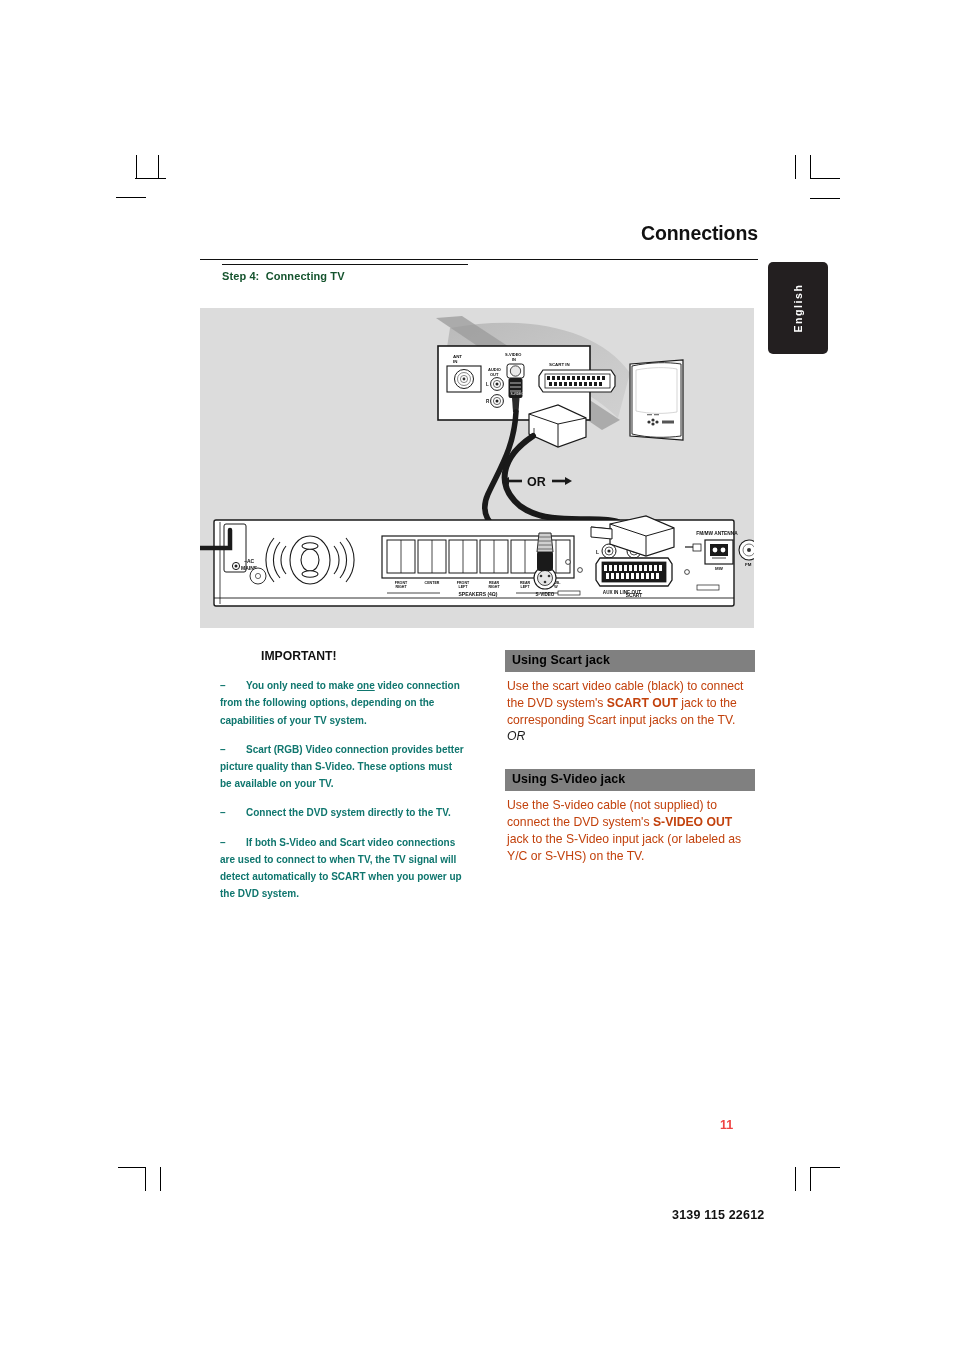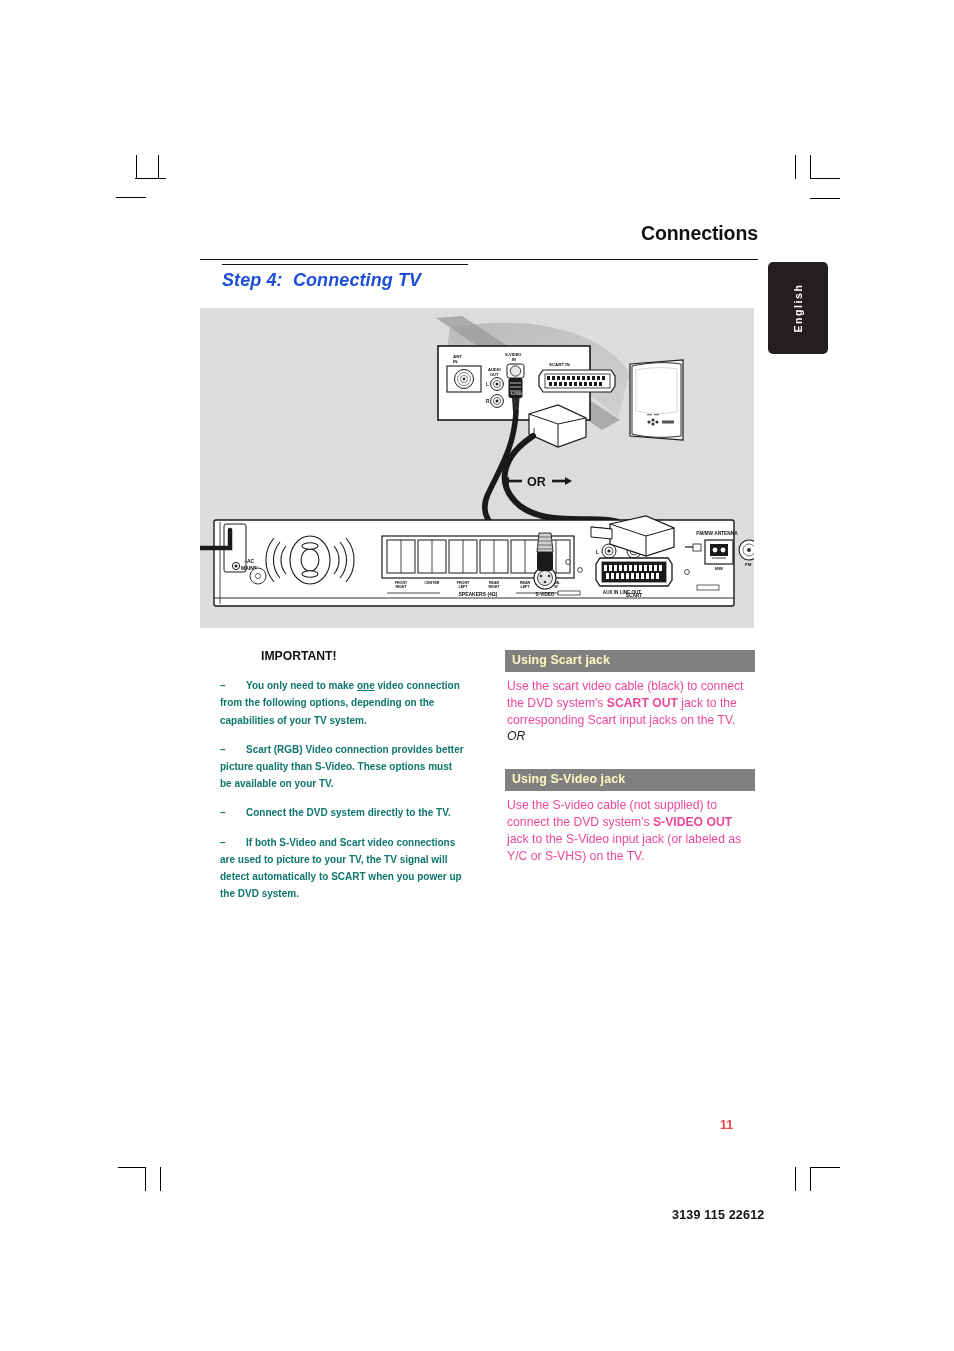--- a/index.html
+++ b/index.html
@@ -54,26 +54,25 @@
     top: 264px;
     width: 246px;
   }
   #step-heading .rule {
     width: 100%;
     height: 1.2px;
     background: #111;
     margin-bottom: 5px;
   }
   #step-heading .label {
-    font-size: 18px;
+    font-size: 11px;
     font-weight: bold;
     letter-spacing: 0.1px;
-    color: #1d4ed8;
+    color: #14532d;
     white-space: pre;
-    font-style: italic;
   }
 
   
   #language-tab {
     position: absolute;
     left: 768px;
     top: 262px;
     width: 60px;
     height: 92px;
     background: #231f20;
@@ -120,30 +119,30 @@
     color: #0f766e;
     line-height: 17.2px;
     text-indent: 0;
     margin-top: 12px;
   }
   .bullet-para .dash { display: inline-block; width: 26px; }
   .bullet-para u { text-decoration: underline; }
 
   .section-bar {
     background: #808080;
-    color: #fef9c3;
+    color: #000000;
     font-size: 12.4px;
     font-weight: bold;
     padding: 3px 7px 4px 7px;
     line-height: 15px;
     letter-spacing: 0.1px;
   }
   .section-body {
     font-size: 12.2px;
-    color: #ec4899;
+    color: #c2410c;
     line-height: 16.8px;
     margin: 6px 0 0 2px;
   }
   .section-body b { font-weight: bold; }
   .or-italic {
     font-size: 12.2px;
     font-style: italic;
     color: #1a1a1a;
     line-height: 16.8px;
     margin: 0 0 0 2px;
@@ -485,21 +484,21 @@
     </g>
   </g>
 </svg>
 </div>
 
 <div class="col" id="col-left">
   <div class="important-title">IMPORTANT!</div>
   <div class="bullet-para"><span class="dash">–</span><span>You only need to make <u>one</u> video connection from the following options, depending on the capabilities of your TV system.</span></div>
   <div class="bullet-para"><span class="dash">–</span><span>Scart (RGB) Video connection provides better picture quality than S-Video. These options must be available on your TV.</span></div>
   <div class="bullet-para"><span class="dash">–</span><span>Connect the DVD system directly to the TV.</span></div>
-  <div class="bullet-para"><span class="dash">–</span><span>If both S-Video and Scart video connections are used to picture to your TV, the TV signal will detect automatically to SCART when you power up the DVD system.</span></div>
+  <div class="bullet-para"><span class="dash">–</span><span>If both S-Video and Scart video connections are used to connect to when TV, the TV signal will detect automatically to SCART when you power up the DVD system.</span></div>
 </div>
 
 <div class="col" id="col-right">
   <div class="section-bar">Using Scart jack</div>
   <div class="section-body">Use the scart video cable (black) to connect the DVD system's <b>SCART OUT</b> jack to the corresponding Scart input jacks on the TV.</div>
   <div class="or-italic">OR</div>
   <div class="gap"></div>
   <div class="section-bar">Using S-Video jack</div>
   <div class="section-body">Use the S-video cable (not supplied) to connect the DVD system's <b>S-VIDEO OUT</b> jack to the S-Video input jack (or labeled as Y/C or S-VHS) on the TV.</div>
 </div>

